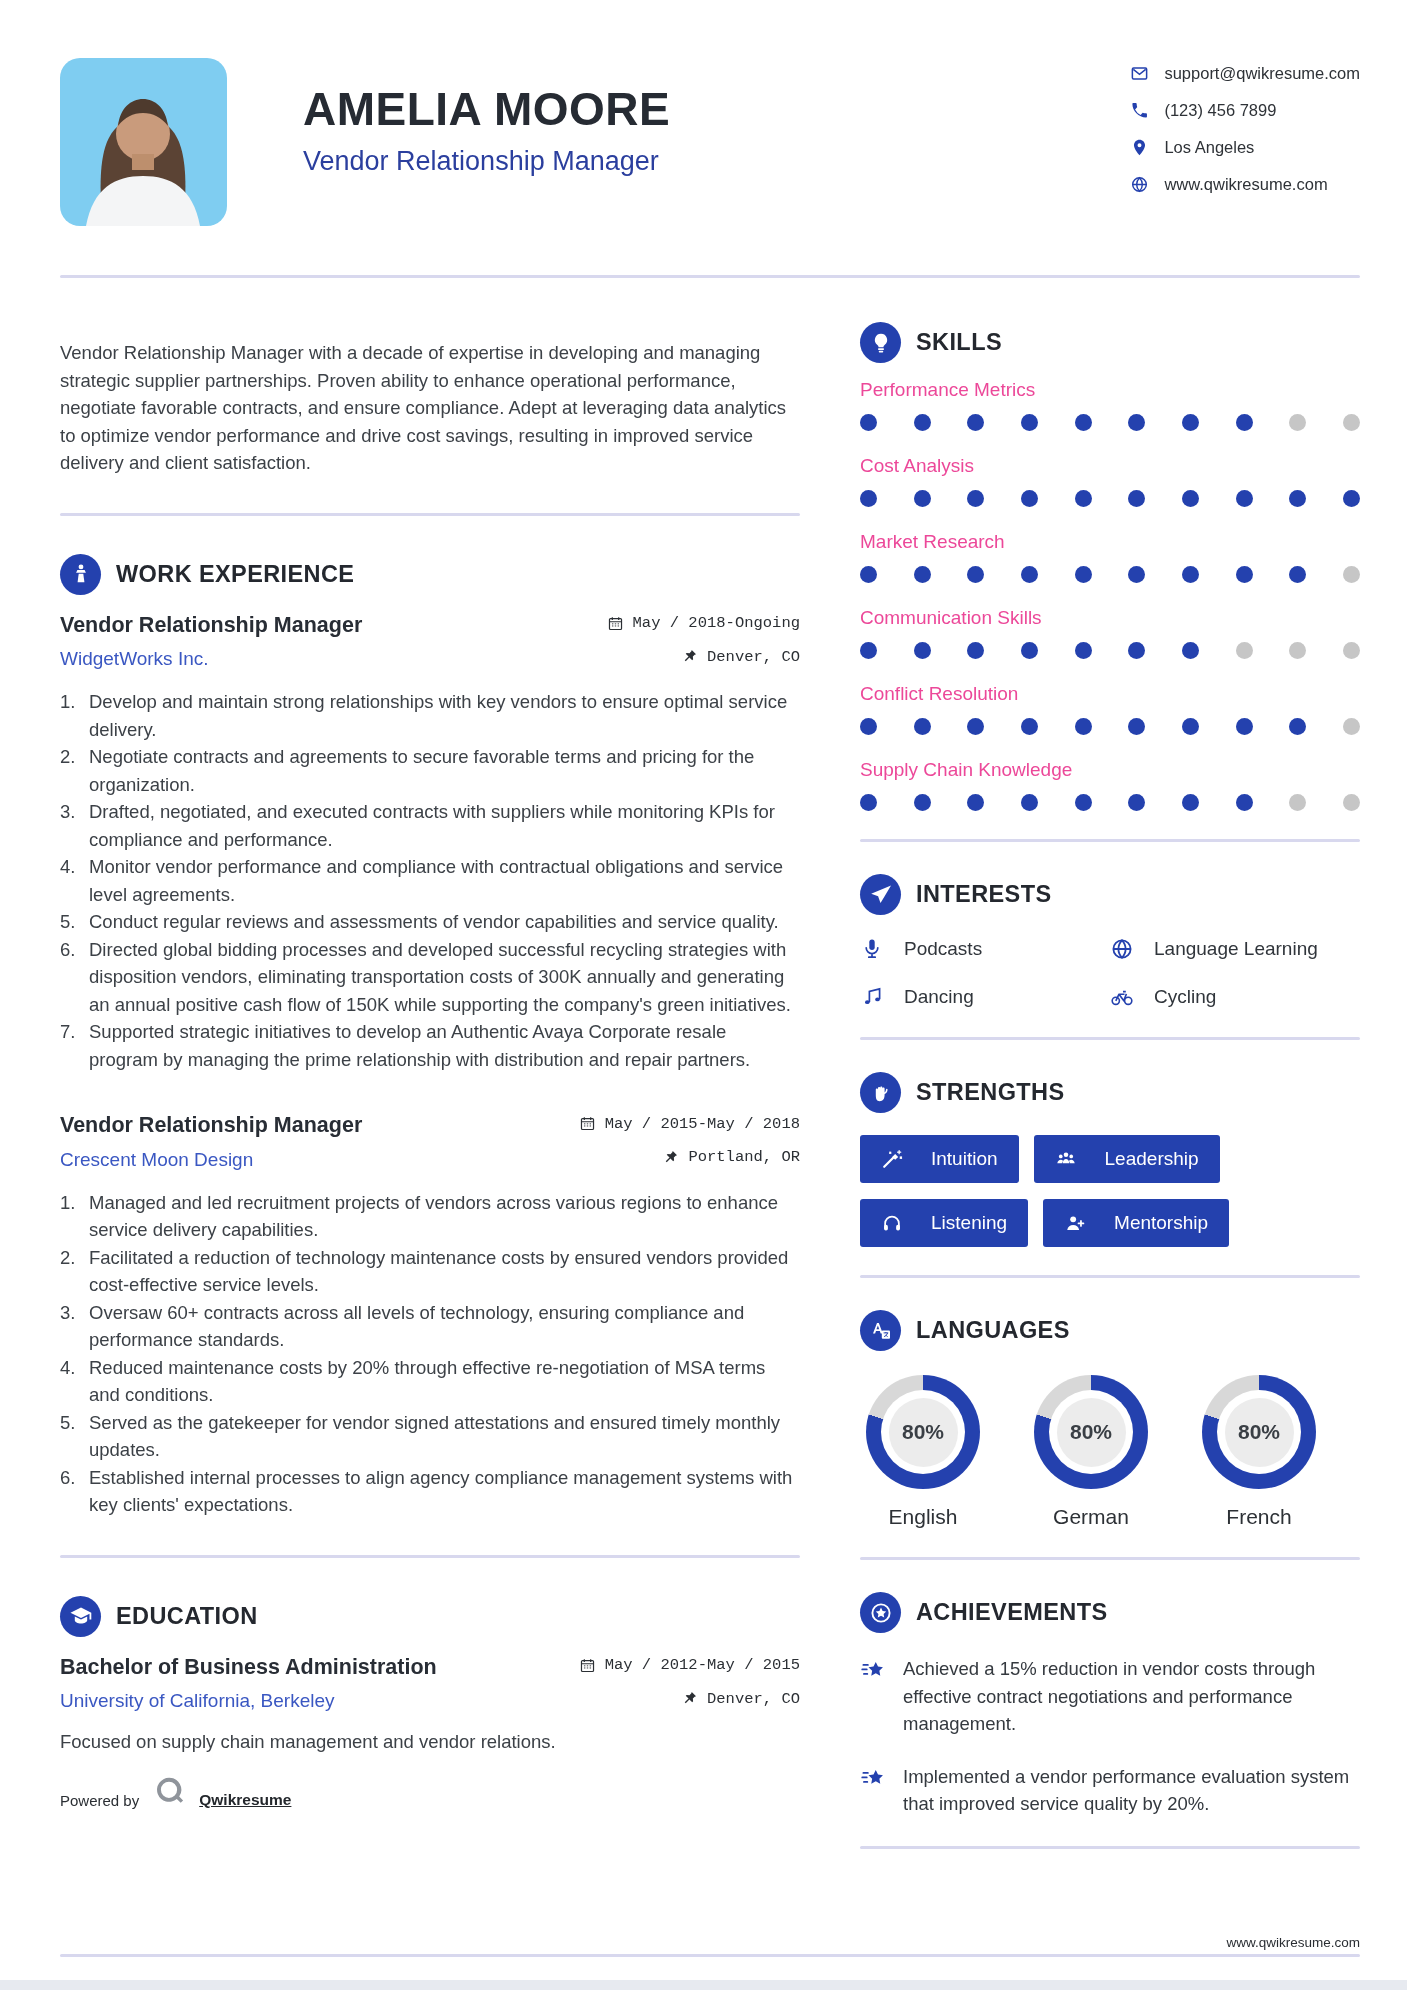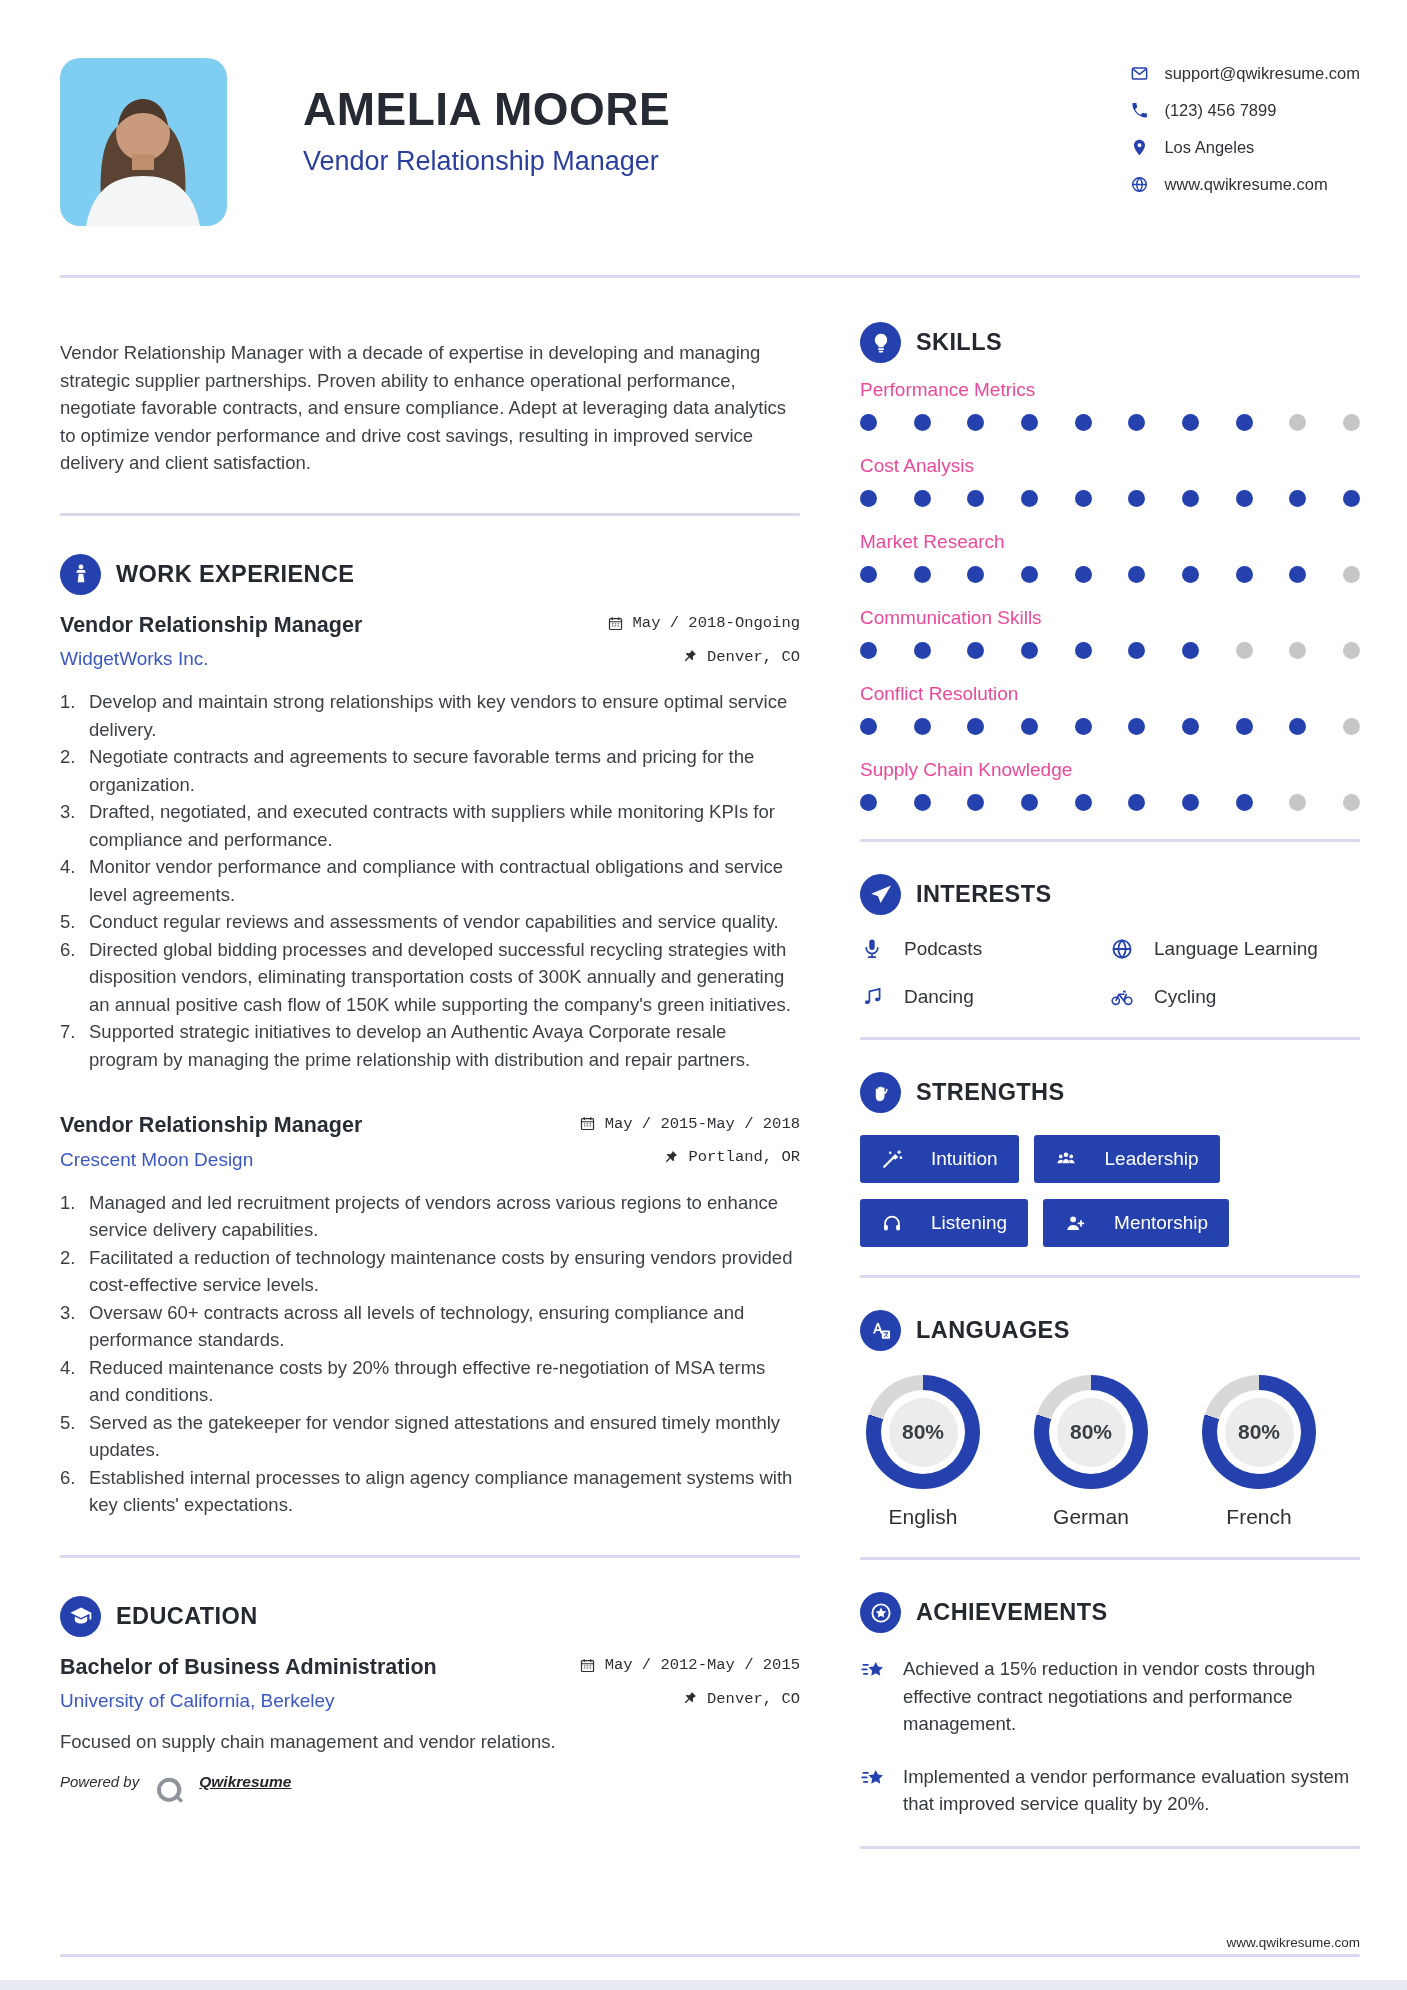--- a/index.html
+++ b/index.html
@@ -52,21 +52,21 @@
   .meta .micon{width:17px;height:17px;display:inline-flex;color:#2b2f34;}
   .meta .micon svg{width:100%;height:100%;}
   .entry-sub{display:flex;justify-content:space-between;align-items:baseline;margin-top:10px;}
   .org{font-size:19px;color:var(--link);cursor:pointer;}
   .bullets{margin-top:18px;list-style:none;counter-reset:li;}
   .bullets li{counter-increment:li;position:relative;padding-left:29px;font-size:18.5px;line-height:27.5px;}
   .bullets li::before{content:counter(li) ".";position:absolute;left:0;color:var(--body);}
   .edu-note{font-size:18.5px;line-height:27px;margin-top:16px;}
 
   
-  .footer-left{display:flex;align-items:flex-start;gap:12px;margin-top:18px;font-style:italic;}
+  .footer-left{display:flex;align-items:flex-end;gap:12px;margin-top:18px;}
   .powered{font-size:15px;color:#2a2e33;}
   .qlogo{width:36px;height:36px;display:inline-flex;}
   .qlogo svg{width:100%;height:100%;}
   .brand{font-size:15.5px;font-weight:700;color:#23272c;text-decoration:underline;cursor:pointer;}
 
   
   .col-right .divider{margin:28px 0 32px;}
   .skill{margin-top:16px;}
   .skill-name{font-size:19px;color:#ec4899;}
   .dots{display:flex;justify-content:space-between;margin-top:13px;margin-bottom:24px;}
@@ -241,21 +241,21 @@
                   <span class="micon">
                     <svg viewBox="0 0 24 24">
                       <path d="M15.2 2.8l6 6-1.9.6-2.6 2.6.4 4-1.3 1.3-3.9-3.9-5.2 5.3-1.4-1.4 5.3-5.2-3.9-3.9 1.3-1.3 4 .4 2.6-2.6z" fill="currentColor"></path>
                     </svg>
                   </span>
                   <span>Portland, OR</span>
                 </div>
               </div>
               <ol class="bullets">
                 <li>Managed and led recruitment projects of vendors across various regions to enhance service delivery capabilities.</li>
-                <li>Facilitated a reduction of technology maintenance costs by ensuring vendors provided cost-effective service levels.</li>
+                <li>Facilitated a reduction of technology maintenance costs by ensured vendors provided cost-effective service levels.</li>
                 <li>Oversaw 60+ contracts across all levels of technology, ensuring compliance and performance standards.</li>
                 <li>Reduced maintenance costs by 20% through effective re-negotiation of MSA terms and conditions.</li>
                 <li>Served as the gatekeeper for vendor signed attestations and ensured timely monthly updates.</li>
                 <li>Established internal processes to align agency compliance management systems with key clients' expectations.</li>
               </ol>
             </div>
           </div>
       </section>
 
       <div class="divider"></div>

